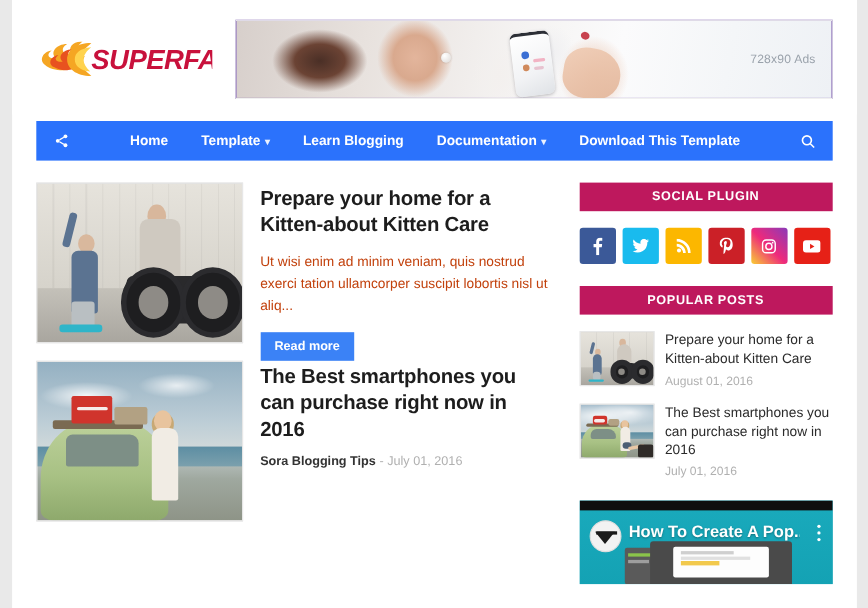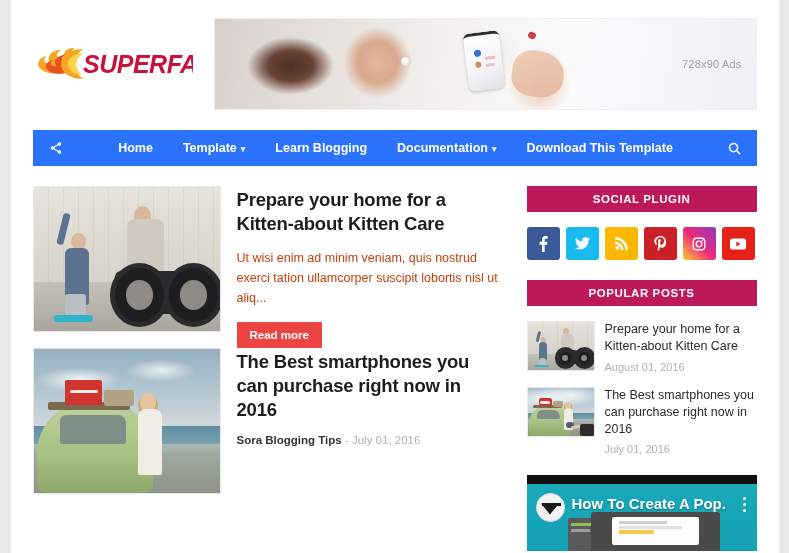--- a/index.html
+++ b/index.html
@@ -27,21 +27,21 @@
   .logo-wrap {
     width: 175px;
     flex: 0 0 175px;
     display: flex;
     align-items: center;
     height: 56px;
   }
   .logo-svg { display: block; }
   .header-ad {
     flex: 1;
-    height: 92px;
+    height: 72px;
     margin-left: 6px;
     position: relative;
     overflow: hidden;
     background: #4c1d95;
     border: 1px solid #f0f0f0;
   }
   .ad-photo {
     position: absolute;
     inset: 0;
     background:
@@ -207,21 +207,21 @@
   .post-sep { color: #b3b3b3; }
   .post-date { color: #b0b0b0; }
   .post-snippet {
     font-size: 12.5px;
     line-height: 1.62;
     color: #c2410c;
     margin-bottom: 13px;
   }
   .readmore {
     display: inline-block;
-    background: #ef4444;
+    background: #3b82f6;
     color: #fff;
     font-size: 11.5px;
     font-weight: bold;
     padding: 7px 13px;
     cursor: pointer;
     border: none;
     font-family: inherit;
   }
 
   

